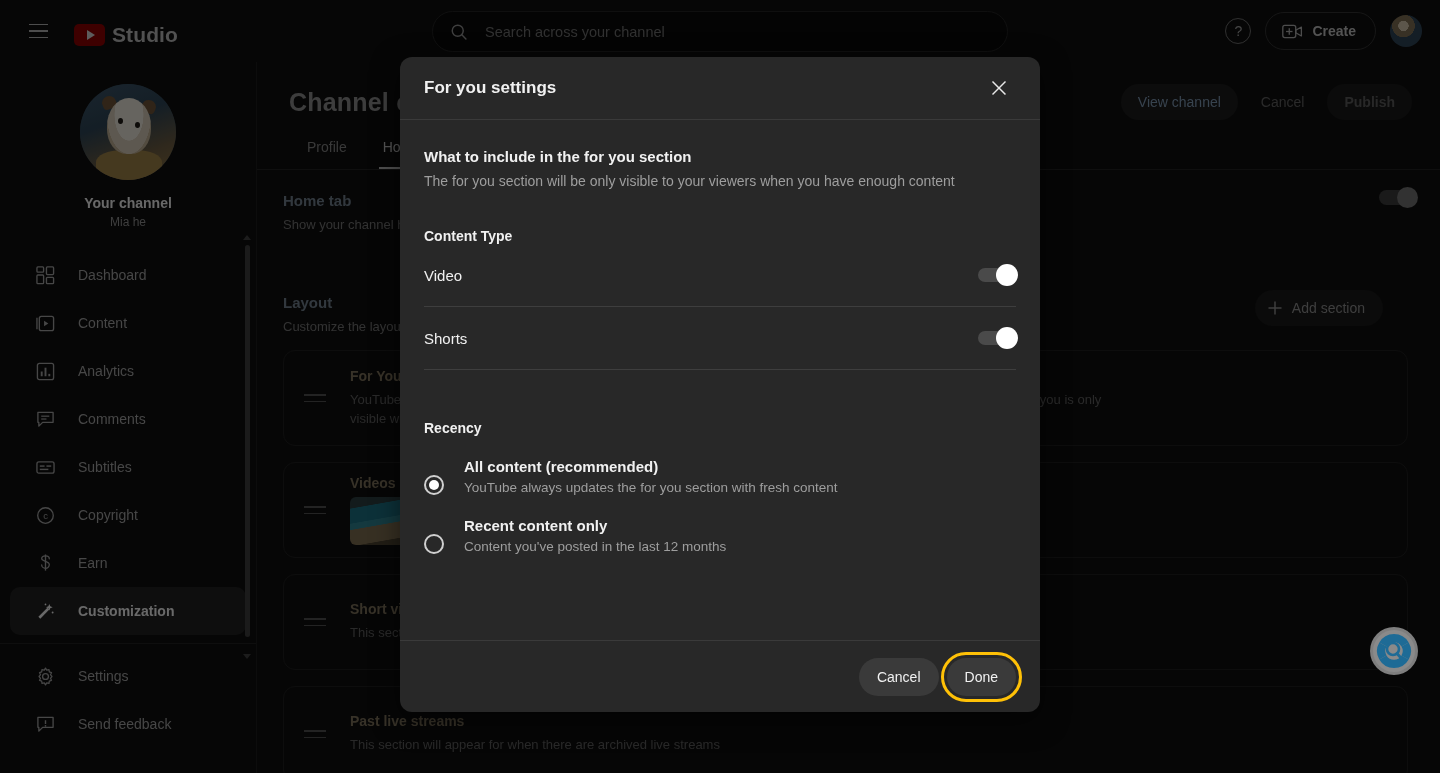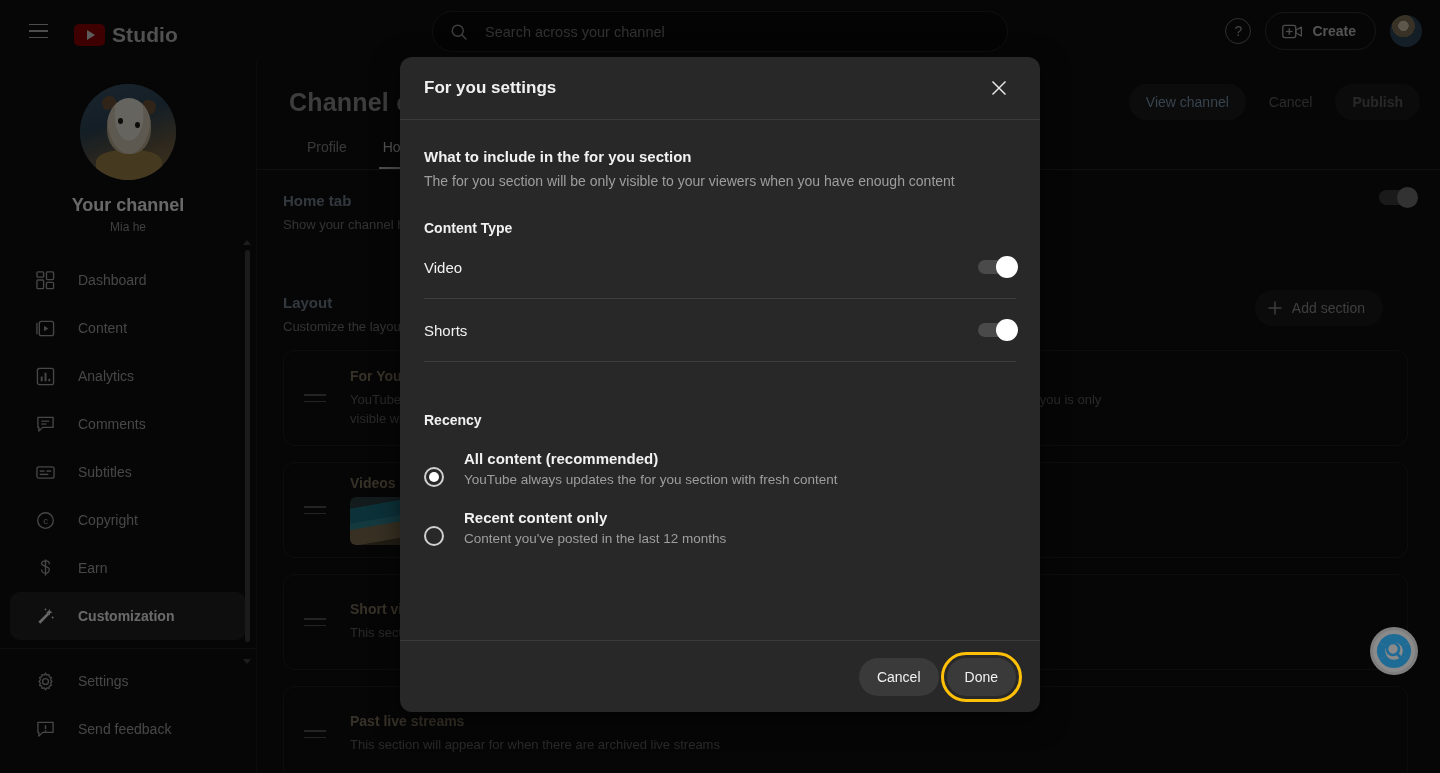--- a/index.html
+++ b/index.html
@@ -99,21 +99,21 @@
   #chan-avatar .ear-r { left: 62px; top: 16px; transform: rotate(24deg); }
   #chan-avatar .eye-l, #chan-avatar .eye-r {
     position: absolute; width: 5px; height: 6px; background: #1d1a16; border-radius: 50%;
   }
   #chan-avatar .eye-l { left: 38px; top: 34px; }
   #chan-avatar .eye-r { left: 55px; top: 38px; }
   #chan-avatar .body {
     position: absolute; left: 16px; bottom: 0; width: 66px; height: 30px;
     background: #9a7e46; border-radius: 40% 40% 0 0;
   }
-  #chan-title { color: #e6e6e6; font-size: 18px; font-weight: bold; margin-top: 15px; }
+  #chan-title { color: #e6e6e6; font-size: 14px; font-weight: bold; margin-top: 15px; }
   #chan-sub { color: #8a8a8a; font-size: 12px; margin-top: 4px; }
 
   #navlist { margin-top: 22px; position: relative; }
   .nav-item {
     height: 48px; display: flex; align-items: center; gap: 22px;
     padding-left: 24px; margin: 0 10px 0 10px; border-radius: 10px;
     color: #9d9d9d; font-size: 14px; cursor: pointer;
   }
   .nav-item.active { background: #202020; color: #e8e8e8; font-weight: bold; }
   .nav-item .ic { width: 22px; height: 22px; flex: none; display: flex; align-items: center; justify-content: center; }
@@ -131,21 +131,21 @@
   .scroll-arrow.down { bottom: -10px; border-top: 5px solid #3f3f3f; }
 
   
   #main {
     position: absolute; left: 257px; top: 62px; width: 1183px; height: 711px;
     background: #0f0f0f; z-index: 1; overflow: hidden;
   }
   #page-head { padding: 26px 32px 0 32px; position: relative; }
   #page-title { color: #878787; font-size: 25px; font-weight: bold; letter-spacing: .2px; }
   #head-actions {
-    position: absolute; right: 20px; top: 22px; display: flex; align-items: center; gap: 6px;
+    position: absolute; right: 28px; top: 22px; display: flex; align-items: center; gap: 6px;
   }
   .pill {
     height: 36px; padding: 0 17px; border-radius: 19px; display: flex;
     align-items: center; font-size: 14px; font-weight: 500; cursor: pointer;
   }
   #view-channel { background: #1c1c1c; color: #7b94ae; }
   #cancel-top { color: #5e5e5e; }
   #publish-top { background: #1a1a1a; color: #5a5a5a; font-weight: bold; }
 
   #tabs { display: flex; gap: 0; padding: 22px 32px 0 32px; }
@@ -213,21 +213,21 @@
     border-bottom: 1px solid #3a3a3a; flex: none;
   }
   #modal-title { color: #f1f1f1; font-size: 17px; font-weight: bold; flex: 1; }
   #close-btn {
     width: 34px; height: 34px; display: flex; align-items: center; justify-content: center;
     cursor: pointer; border-radius: 50%; color: #e8e8e8;
   }
   #modal-body { flex: 1; padding: 28px 24px 0 24px; overflow: hidden; }
   .h-strong { color: #f1f1f1; font-size: 15px; font-weight: bold; }
   .h-desc { color: #9e9e9e; font-size: 14px; margin-top: 8px; }
-  .grp-label { color: #f1f1f1; font-size: 14px; font-weight: bold; margin-top: 31px; }
+  .grp-label { color: #f1f1f1; font-size: 14px; font-weight: bold; margin-top: 39px; }
 
   .toggle-row {
     height: 63px; display: flex; align-items: center; border-bottom: 1px solid #3e3e3e;
   }
   .toggle-row .lbl { flex: 1; color: #f1f1f1; font-size: 15px; }
   .switch {
     width: 36px; height: 14px; background: #4a4a4a; border-radius: 8px;
     position: relative; cursor: pointer; margin-right: 2px;
   }
   .switch::after {

